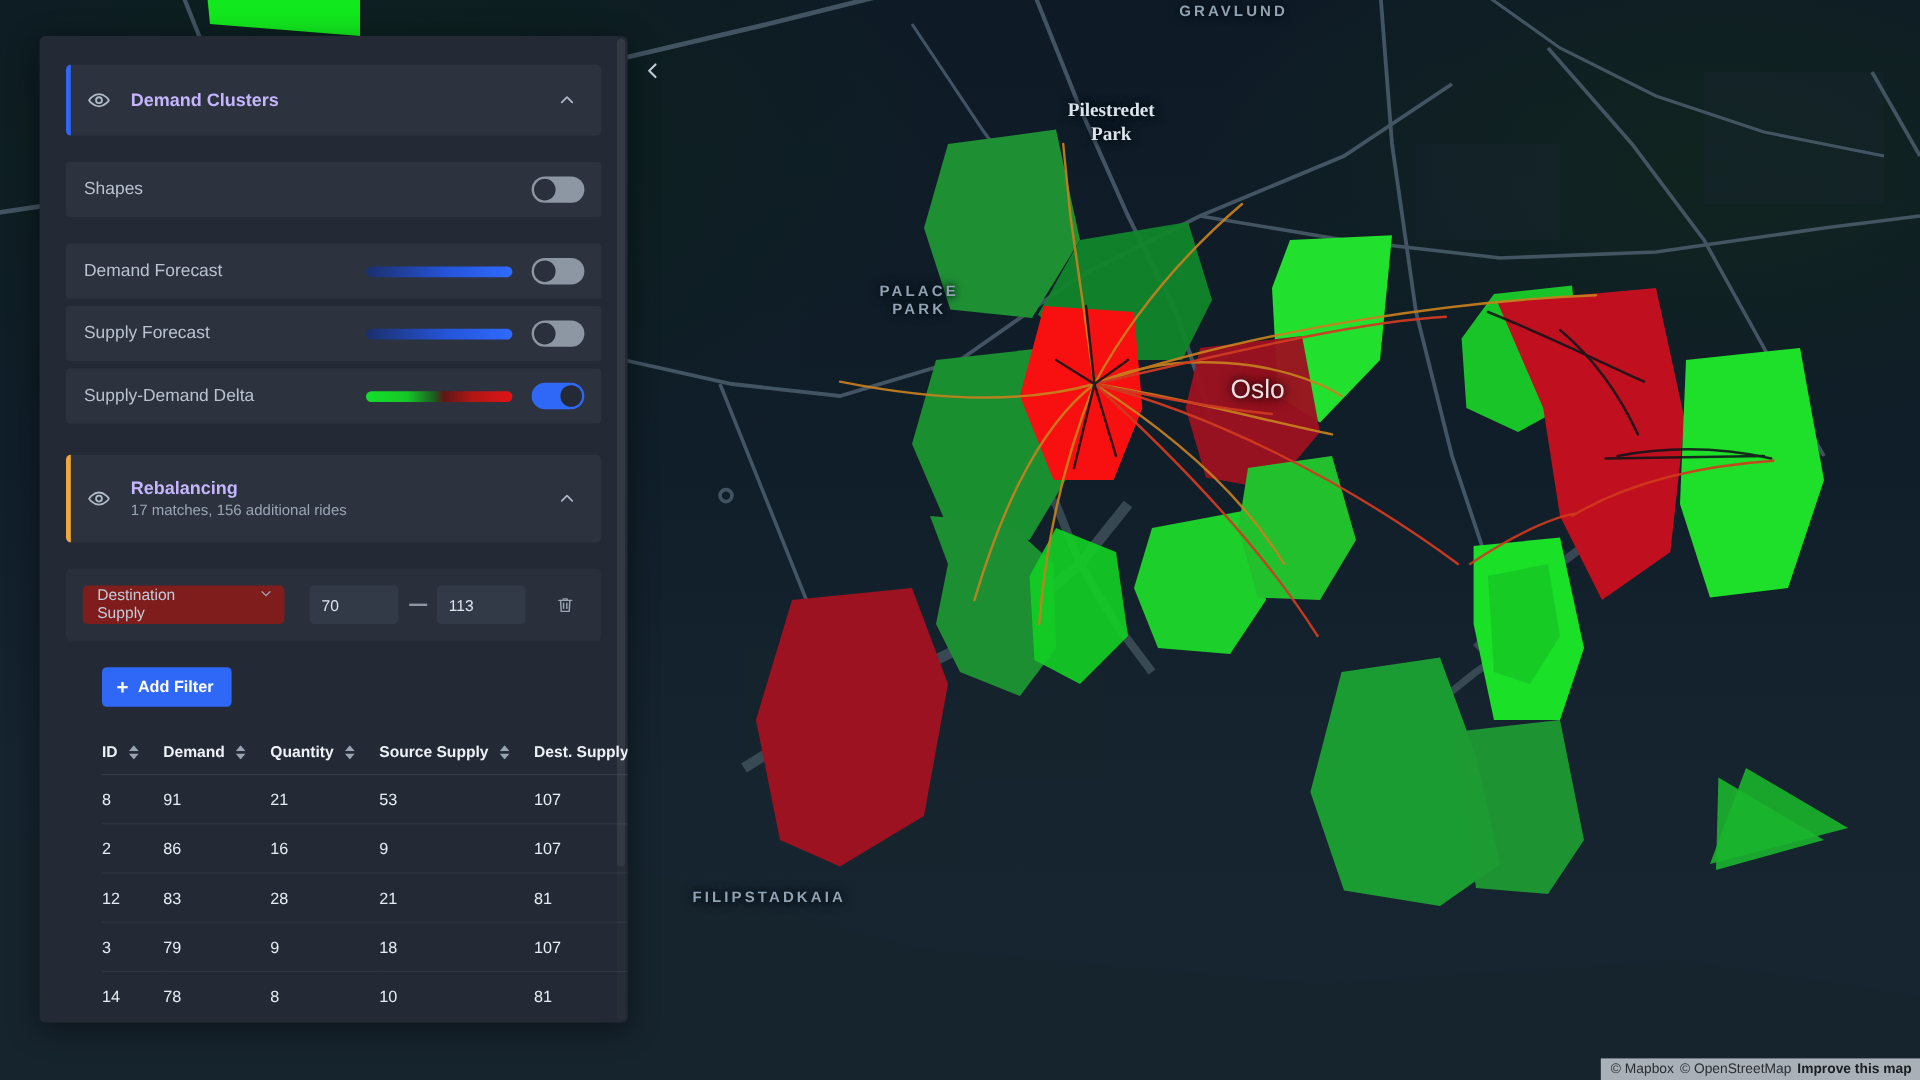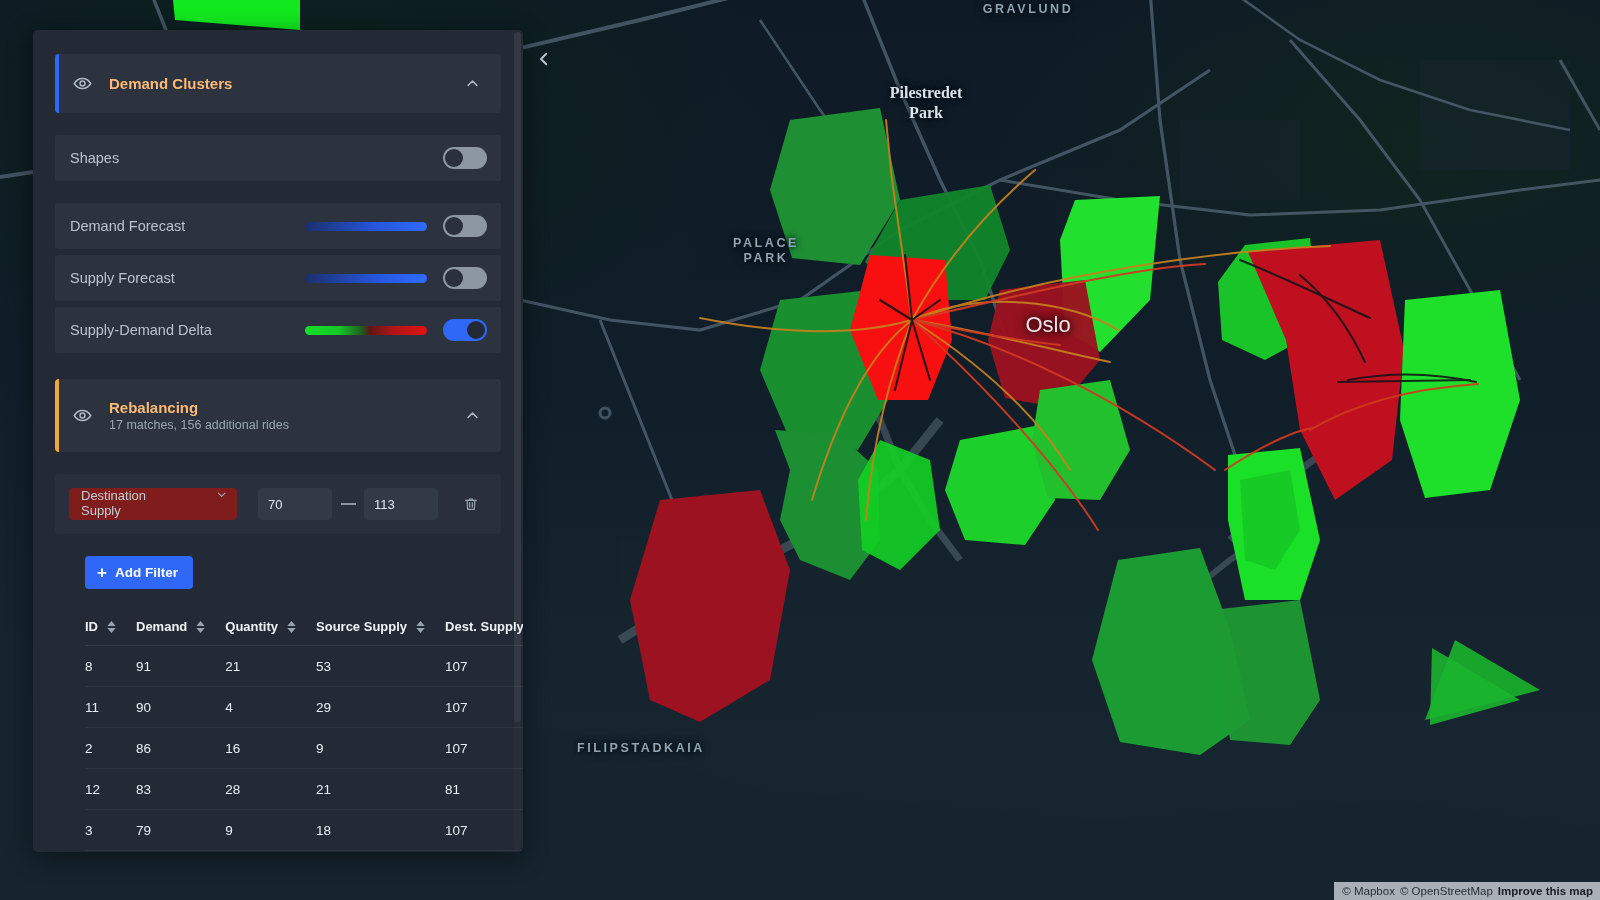--- a/index.html
+++ b/index.html
@@ -111,21 +111,21 @@
   .accent-amber { background: #f0a83c; }
 
   .eye-btn {
     width: 54px; flex: 0 0 54px;
     display: flex; align-items: center; justify-content: center;
     cursor: pointer;
   }
   .eye-btn svg { width: 19px; height: 19px; }
 
   .group-titles { flex: 1 1 auto; display: flex; flex-direction: column; gap: 2px; }
-  .group-title { font-size: 15px; font-weight: 700; color: #fdba74; }
+  .group-title { font-size: 15px; font-weight: 700; color: #c4b5fd; }
   .group-sub { font-size: 12.5px; color: #9aa6b4; font-weight: 400; }
 
   .chev-btn {
     width: 26px; flex: 0 0 26px;
     display: flex; align-items: center; justify-content: center;
     cursor: pointer;
   }
   .chev-btn svg { width: 15px; height: 15px; }
 
   
@@ -534,27 +534,20 @@
           </thead>
           <tbody>
               <tr>
                 <td>8</td>
                 <td>91</td>
                 <td>21</td>
                 <td>53</td>
                 <td>107</td>
               </tr>
               <tr>
-                <td>11</td>
-                <td>90</td>
-                <td>4</td>
-                <td>29</td>
-                <td>107</td>
-              </tr>
-              <tr>
                 <td>2</td>
                 <td>86</td>
                 <td>16</td>
                 <td>9</td>
                 <td>107</td>
               </tr>
               <tr>
                 <td>12</td>
                 <td>83</td>
                 <td>28</td>

